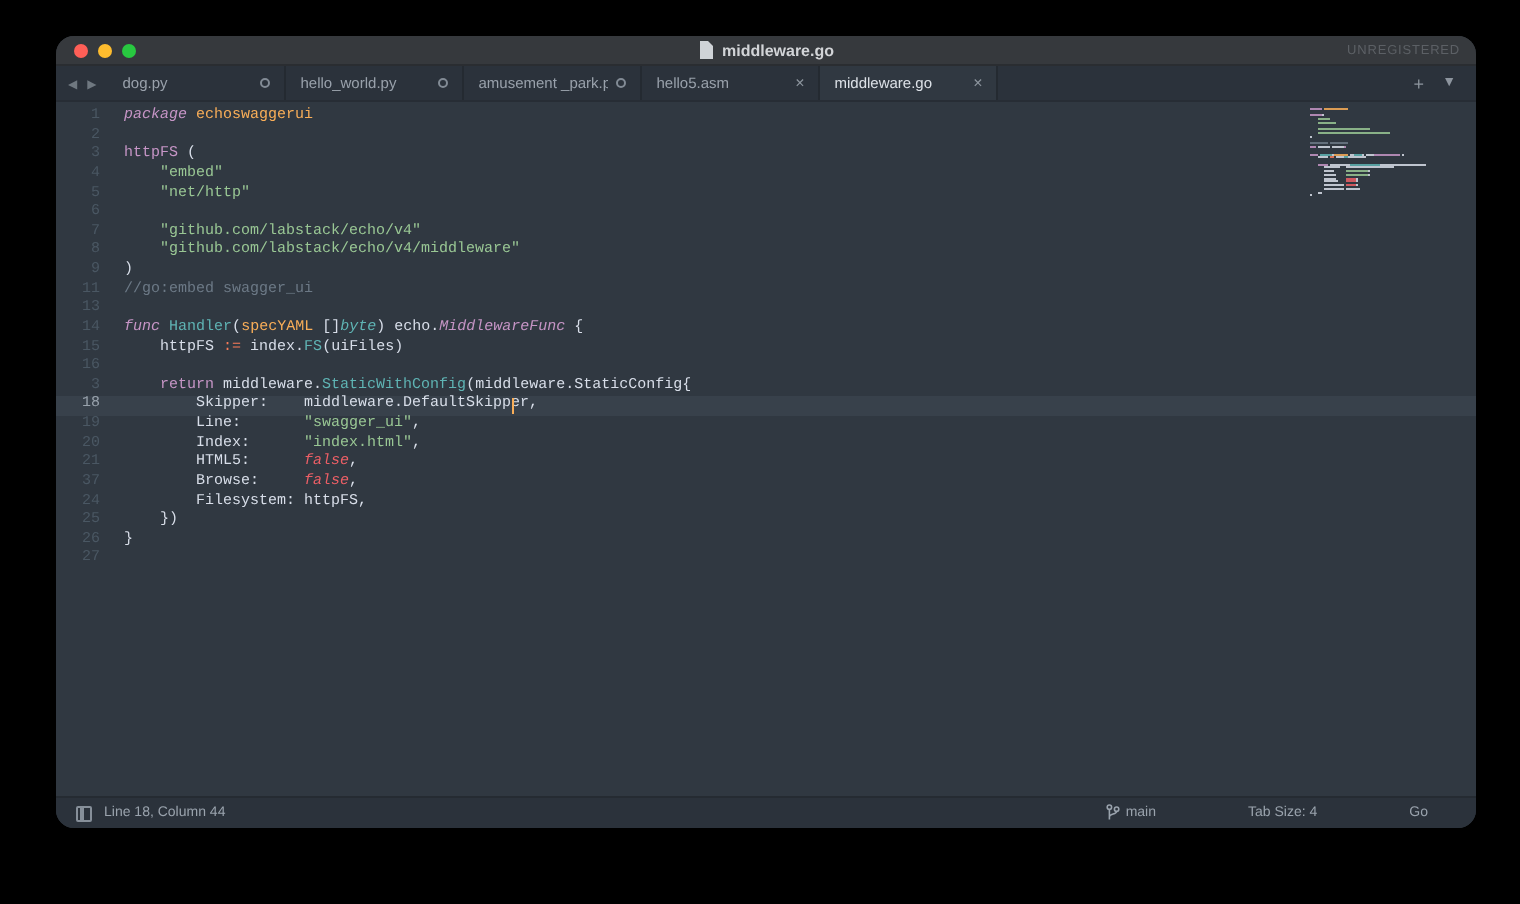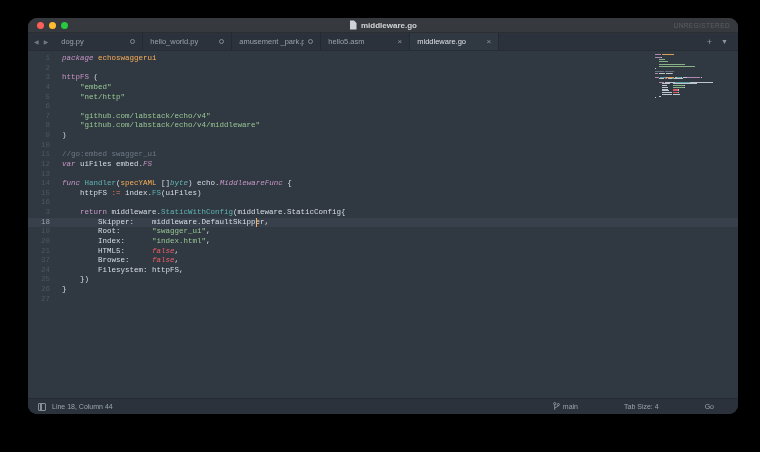--- a/index.html
+++ b/index.html
@@ -130,30 +130,28 @@
     <div>
         <div class="row"><span class="gutter">1</span><div class="code"><span class="s-kwi">package</span><span class="s-fg"> </span><span class="s-orn">echoswaggerui</span></div></div>
         <div class="row"><span class="gutter">2</span><div class="code"></div></div>
         <div class="row"><span class="gutter">3</span><div class="code"><span class="s-kw">httpFS</span><span class="s-fg"> (</span></div></div>
         <div class="row"><span class="gutter">4</span><div class="code"><span class="s-fg">    </span><span class="s-str">"embed"</span></div></div>
         <div class="row"><span class="gutter">5</span><div class="code"><span class="s-fg">    </span><span class="s-str">"net/http"</span></div></div>
         <div class="row"><span class="gutter">6</span><div class="code"></div></div>
         <div class="row"><span class="gutter">7</span><div class="code"><span class="s-fg">    </span><span class="s-str">"github.com/labstack/echo/v4"</span></div></div>
         <div class="row"><span class="gutter">8</span><div class="code"><span class="s-fg">    </span><span class="s-str">"github.com/labstack/echo/v4/middleware"</span></div></div>
         <div class="row"><span class="gutter">9</span><div class="code"><span class="s-fg">)</span></div></div>
-        <div class="row"><span class="gutter">10</span><div class="code"></div></div>
         <div class="row"><span class="gutter">11</span><div class="code"><span class="s-com">//go:embed swagger_ui</span></div></div>
-        <div class="row"><span class="gutter">12</span><div class="code"><span class="s-kwi">var</span><span class="s-fg"> uiFiles embed.</span><span class="s-kwi">FS</span></div></div>
         <div class="row"><span class="gutter">13</span><div class="code"></div></div>
         <div class="row"><span class="gutter">14</span><div class="code"><span class="s-kwi">func</span><span class="s-fg"> </span><span class="s-fn">Handler</span><span class="s-fg">(</span><span class="s-orn">specYAML</span><span class="s-fg"> []</span><span class="s-fni">byte</span><span class="s-fg">) echo.</span><span class="s-kwi">MiddlewareFunc</span><span class="s-fg"> {</span></div></div>
         <div class="row"><span class="gutter">15</span><div class="code"><span class="s-fg">    httpFS </span><span class="s-op">:=</span><span class="s-fg"> index.</span><span class="s-fn">FS</span><span class="s-fg">(uiFiles)</span></div></div>
         <div class="row"><span class="gutter">16</span><div class="code"></div></div>
         <div class="row"><span class="gutter">3</span><div class="code"><span class="s-fg">    </span><span class="s-kw">return</span><span class="s-fg"> middleware.</span><span class="s-fn">StaticWithConfig</span><span class="s-fg">(middleware.StaticConfig{</span></div></div>
         <div class="row active"><span class="gutter">18</span><div class="code"><span class="s-fg">        Skipper:    middleware.DefaultSkipper,</span><div class="caret" style="left: calc(43ch);"></div></div></div>
-        <div class="row"><span class="gutter">19</span><div class="code"><span class="s-fg">        Root:       </span><span class="s-str">"swagger_ui"</span><span class="s-fg">,</span></div></div>
+        <div class="row"><span class="gutter">19</span><div class="code"><span class="s-fg">        Line:       </span><span class="s-str">"swagger_ui"</span><span class="s-fg">,</span></div></div>
         <div class="row"><span class="gutter">20</span><div class="code"><span class="s-fg">        Index:      </span><span class="s-str">"index.html"</span><span class="s-fg">,</span></div></div>
         <div class="row"><span class="gutter">21</span><div class="code"><span class="s-fg">        HTML5:      </span><span class="s-red">false</span><span class="s-fg">,</span></div></div>
         <div class="row"><span class="gutter">37</span><div class="code"><span class="s-fg">        Browse:     </span><span class="s-red">false</span><span class="s-fg">,</span></div></div>
         <div class="row"><span class="gutter">24</span><div class="code"><span class="s-fg">        Filesystem: httpFS,</span></div></div>
         <div class="row"><span class="gutter">25</span><div class="code"><span class="s-fg">    })</span></div></div>
         <div class="row"><span class="gutter">26</span><div class="code"><span class="s-fg">}</span></div></div>
         <div class="row"><span class="gutter">27</span><div class="code"></div></div>
       </div>
     <div class="minimap">
         <div class="mrow"><span class="mseg" style="width: 6.44px; background: rgb(198, 149, 198);"></span><span class="mseg" style="width: 0.92px; background: transparent;"></span><span class="mseg" style="width: 11.96px; background: rgb(249, 174, 88);"></span></div>

